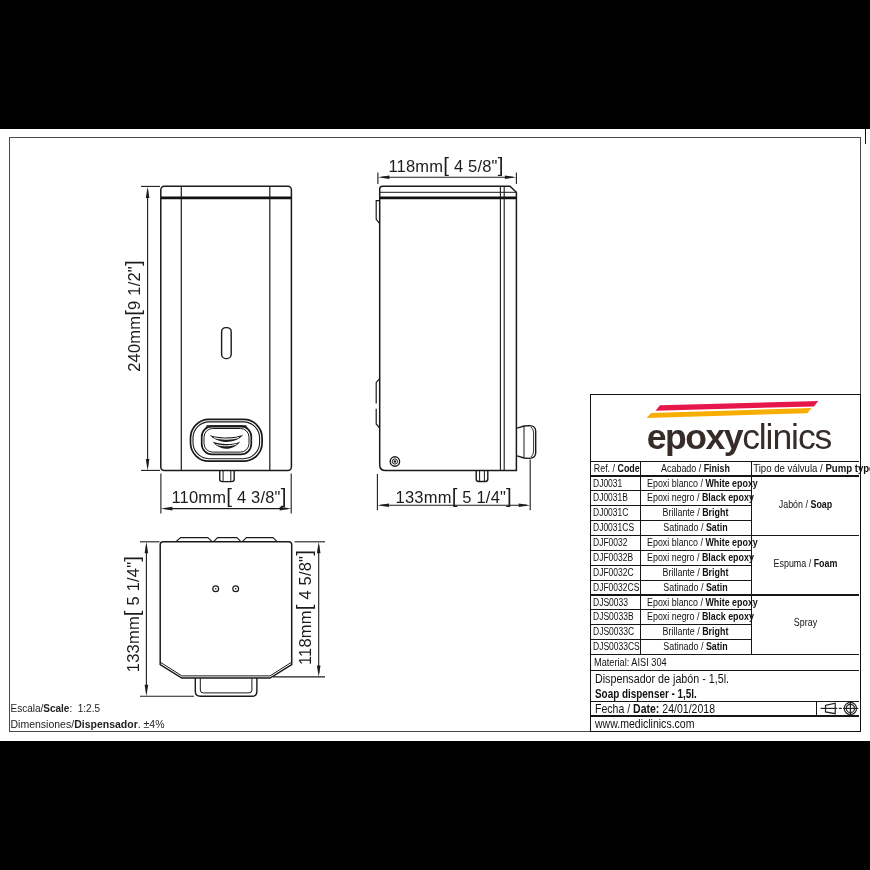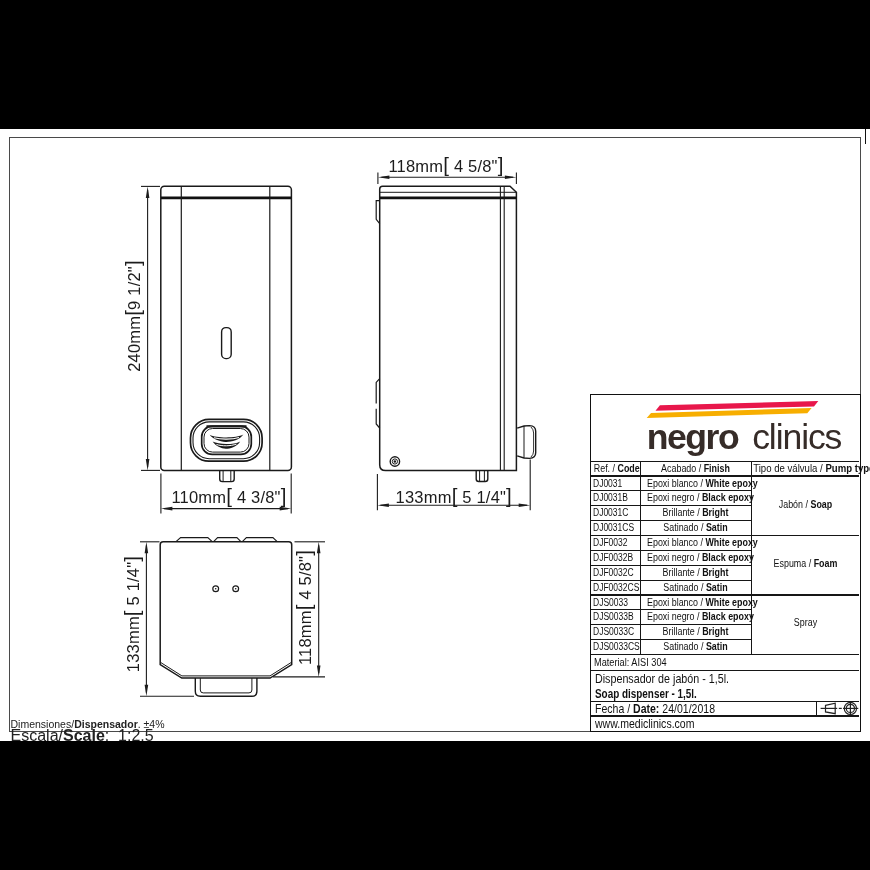--- a/index.html
+++ b/index.html
@@ -222,32 +222,32 @@
 </g>
 
 <g stroke="#222" stroke-width="1.2">
 <circle cx="850.4" cy="708.4" r="6.1"></circle>
 <circle cx="850.4" cy="708.4" r="4.1"></circle>
 <line x1="843" y1="708.4" x2="858.3" y2="708.4"></line>
 <line x1="850.4" y1="701.8" x2="850.4" y2="715.1"></line>
 </g>
 </svg>
 
-<div class="abs" style="left:10.5px;top:703px;font-size:16px;color:#222;white-space:nowrap;margin-top:24px;">Escala/<b>Scale</b>:&nbsp; 1:2.5</div>
+<div class="abs" style="left:10.5px;top:703px;font-size:10px;color:#222;white-space:nowrap;">Escala/<b>Scale</b>:&nbsp; 1:2.5</div>
 
 <div class="abs" style="left:10.5px;top:717.5px;font-size:10.5px;color:#222;white-space:nowrap;">Dimensiones/<b>Dispensador</b>. ±4%</div>
 
 <div class="abs" id="tbl" style="left:589.8px;top:394px;width:271.2px;height:337.5px;border:1.4px solid #111;box-sizing:border-box;">
 
 <svg class="abs" style="left:0;top:0;" width="268" height="66" viewBox="0 0 268 66">
 <polygon points="64.5,15.8 68.9,10.3 227.3,5.9 223,11.4" fill="#e8174b"></polygon>
 <polygon points="55.7,23 60.1,17.9 220.6,12.9 216.3,18.2" fill="#f7ae00"></polygon>
 </svg>
 
-<div class="abs" style="left:56px;top:22px;width:180px;font-size:35.6px;color:#362c28;letter-spacing:-1.5px;white-space:nowrap;"><b>negro</b><span style="letter-spacing:-1.1px;margin-left:14px;">clinics</span></div>
+<div class="abs" style="left:56px;top:22px;width:180px;font-size:35.6px;color:#362c28;letter-spacing:-1.5px;white-space:nowrap;"><b>epoxy</b><span style="letter-spacing:-1.1px;">clinics</span></div>
 
 <div class="ln" style="left:0;top:65.6px;width:268.4px;height:1.4px;"></div>
 <div class="ln" style="left:0;top:80.2px;width:268.4px;height:1.4px;"></div>
 <div class="ln" style="left:0;top:95.2px;width:159.8px;height:1px;"></div>
 <div class="ln" style="left:0;top:110.1px;width:159.8px;height:1px;"></div>
 <div class="ln" style="left:0;top:125px;width:159.8px;height:1px;"></div>
 <div class="ln" style="left:0;top:139.8px;width:268.4px;height:1.4px;"></div>
 <div class="ln" style="left:0;top:154.8px;width:159.8px;height:1px;"></div>
 <div class="ln" style="left:0;top:169.7px;width:159.8px;height:1px;"></div>
 <div class="ln" style="left:0;top:184.6px;width:159.8px;height:1px;"></div>

